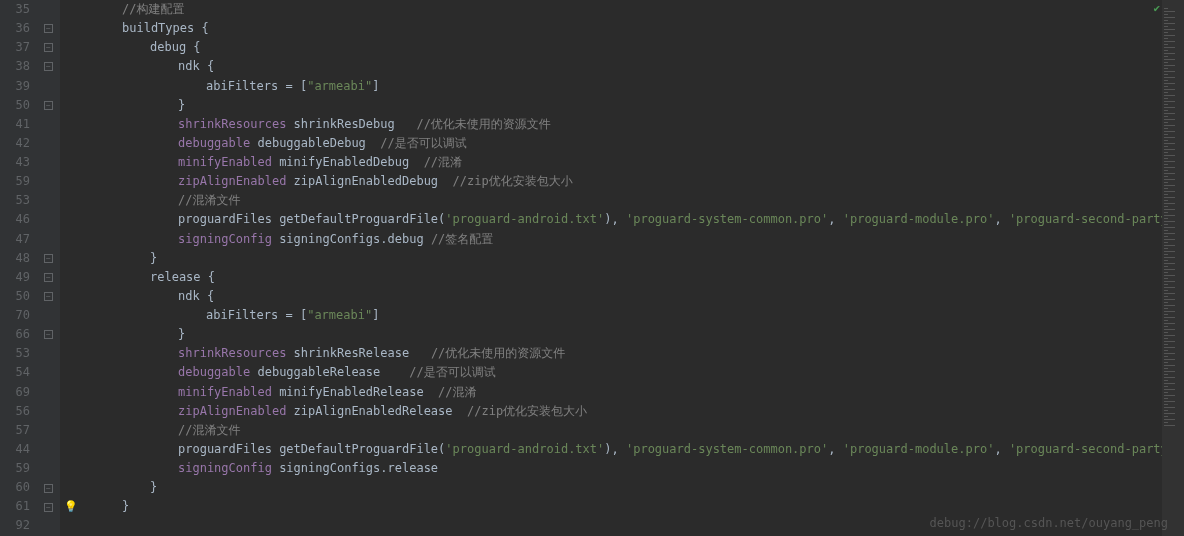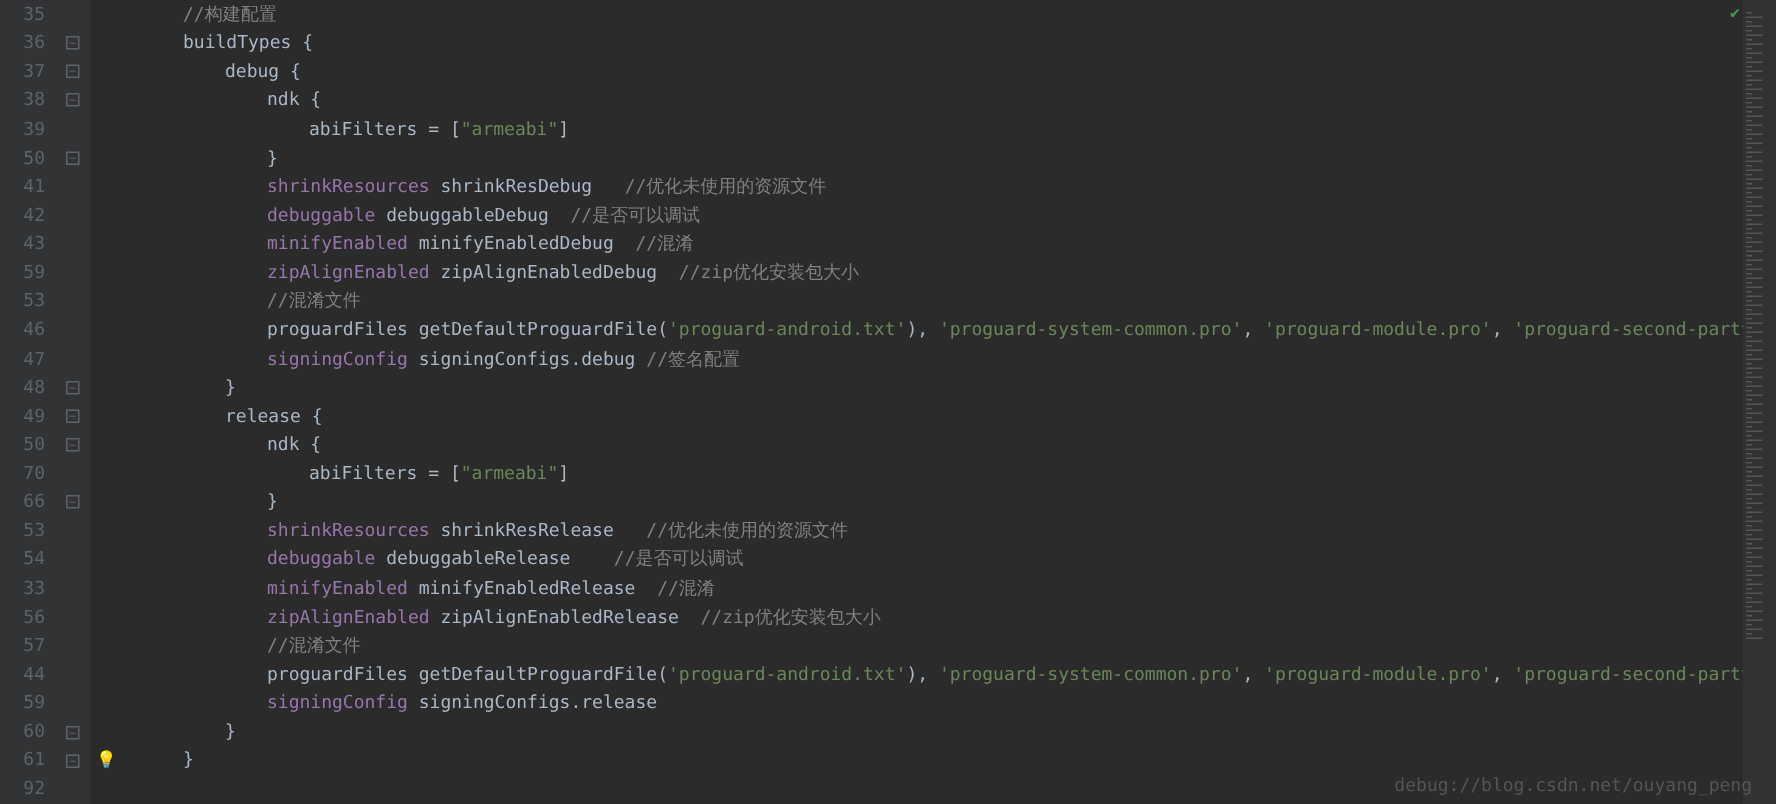--- a/index.html
+++ b/index.html
@@ -110,21 +110,21 @@
       <div class="ln">53</div>
       <div class="ln">46</div>
       <div class="ln">47</div>
       <div class="ln">48</div>
       <div class="ln">49</div>
       <div class="ln">50</div>
       <div class="ln">70</div>
       <div class="ln">66</div>
       <div class="ln">53</div>
       <div class="ln">54</div>
-      <div class="ln">33</div>
+      <div class="ln">69</div>
       <div class="ln">56</div>
       <div class="ln">57</div>
       <div class="ln">44</div>
       <div class="ln">59</div>
       <div class="ln">60</div>
       <div class="ln">61</div>
       <div class="ln">92</div>
     </div>
   <div class="fold-col" id="foldcol">
       <div class="fold-mark" style="top: 24.14px;">−</div>

